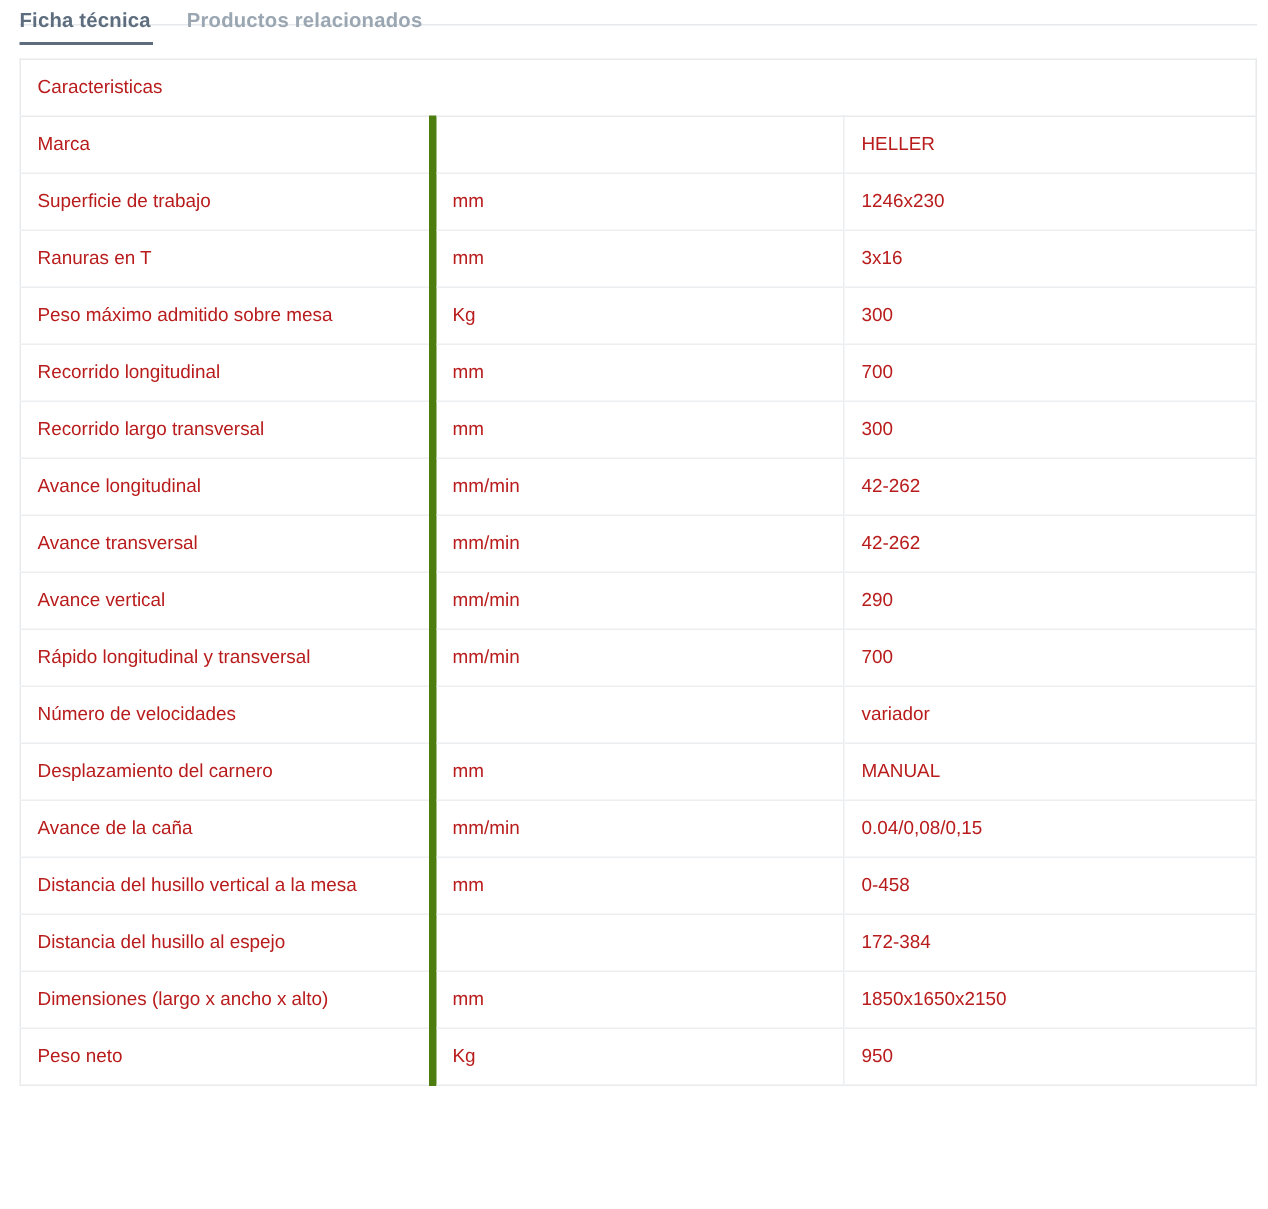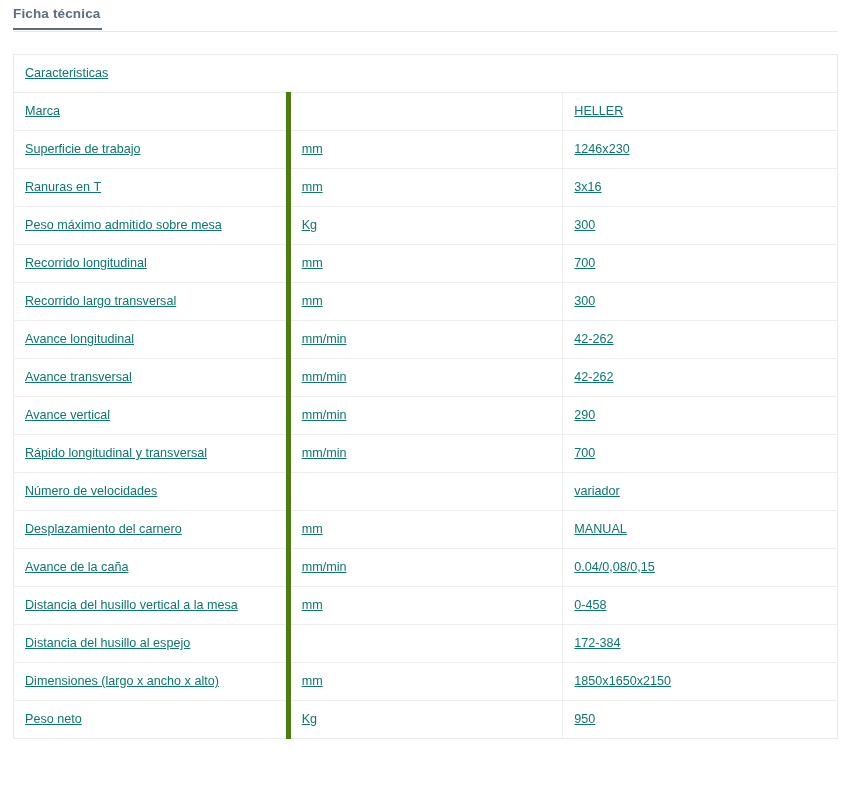--- a/index.html
+++ b/index.html
@@ -14,21 +14,21 @@
   }
   body {
     font-family: "Liberation Sans", "DejaVu Sans", sans-serif;
     color: #444b53;
     -webkit-font-smoothing: antialiased;
   }
 
   
   .tab-bar {
     position: relative;
-    height: 32px;
+    height: 17px;
     padding: 0 0 0 13px;
     display: flex;
     align-items: flex-start;
   }
   .tab-bar::after {
     content: "";
     position: absolute;
     left: 13px;
     right: 7px;
     bottom: 0;
@@ -79,44 +79,44 @@
     background: #fff;
   }
   table.spec tr.header-row td {
     border-bottom: 1px solid #e8eaec;
   }
   table.spec td {
     border-top: 1px solid #eceef0;
     padding: 11px 0 11px 11px;
     font-size: 12.6px;
     line-height: 15px;
-    color: #0f766e;
+    color: #b91c1c;
     vertical-align: middle;
     height: 37px;
     overflow: hidden;
     white-space: nowrap;
-    text-decoration: underline;
   }
   table.spec tr:first-child td { border-top: none; }
   td.c-label { width: 486px; }
   td.c-unit  { width: 139px; border-left: 5px solid #4d7c0f; }
   td.c-value { width: 213px; border-left: 1px solid #eceef0; }
   td.head-cell {
     padding-top: 13px;
     padding-bottom: 13px;
     height: 41px;
     color: #4a5158;
   }
   td.muted { color: #a8b2bb; }
 </style>
 </head>
 <body>
 
 <div class="tab-bar">
   <button class="tab active">Ficha técnica</button>
+  <button class="tab inactive">Productos relacionados</button>
 </div>
 
 <div class="table-wrap">
   <table class="spec">
     <tbody>
       <tr class="header-row">
         <td class="head-cell" colspan="3">Caracteristicas</td>
       </tr>
     <tr>
           <td class="c-label">Marca</td>

